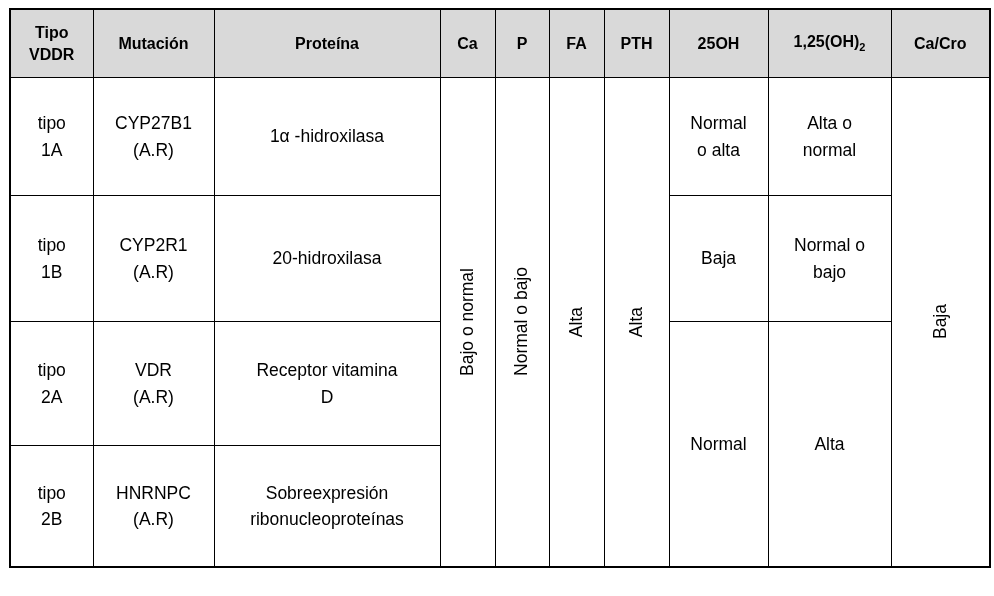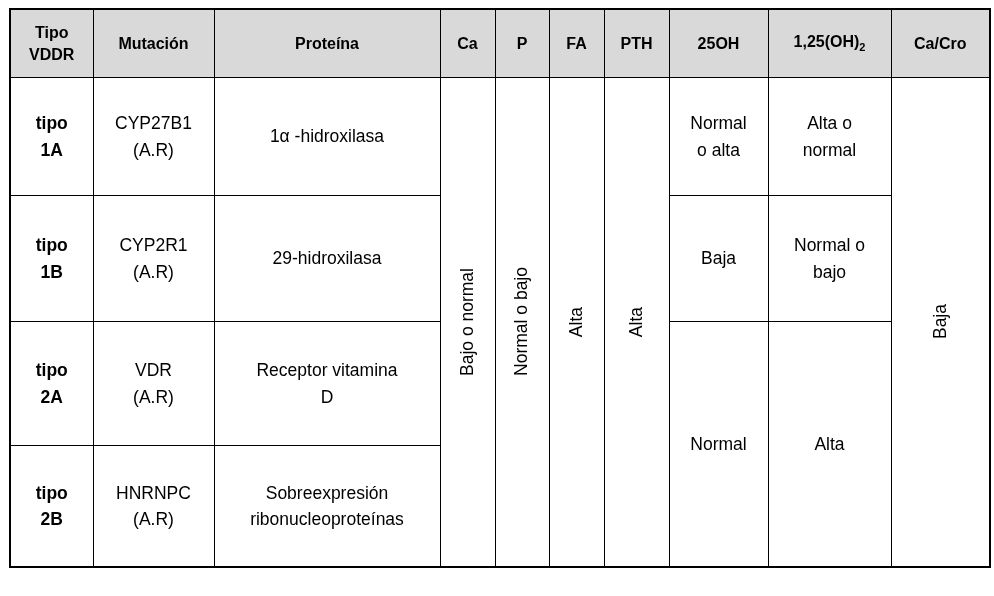--- a/index.html
+++ b/index.html
@@ -39,21 +39,21 @@
     line-height: 1.35;
   }
   tbody td {
     font-size: 17.5px;
     line-height: 1.5;
   }
   .r1 { height: 118px; }
   .r2 { height: 126px; }
   .r3 { height: 124px; }
   .r4 { height: 121px; }
-  td.tipo { font-weight: bold; }
+  td.tipo { font-weight: normal; }
   td.vcell { padding: 0; }
   .vtext {
     writing-mode: vertical-rl;
     transform: rotate(180deg);
     margin: 0 auto;
     font-size: 17.5px;
     line-height: 1;
     white-space: nowrap;
   }
   sub { font-size: 11px; }
@@ -104,21 +104,21 @@
 o alta</td>
         <td>Alta o
 normal</td>
         <td class="vcell" rowspan="4"><div class="vtext">Baja</div></td>
       </tr>
       <tr class="r2">
         <td class="tipo">tipo
 1B</td>
         <td>CYP2R1
 (A.R)</td>
-        <td>29-hidroxilasa</td>
+        <td>20-hidroxilasa</td>
         <td>Baja</td>
         <td>Normal o
 bajo</td>
       </tr>
       <tr class="r3">
         <td class="tipo">tipo
 2A</td>
         <td>VDR
 (A.R)</td>
         <td>Receptor vitamina

